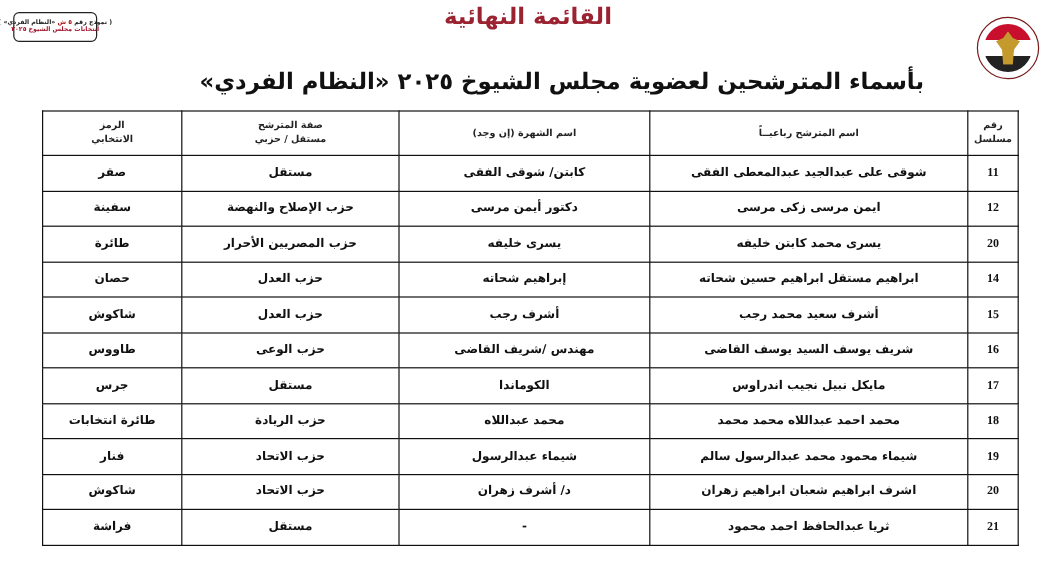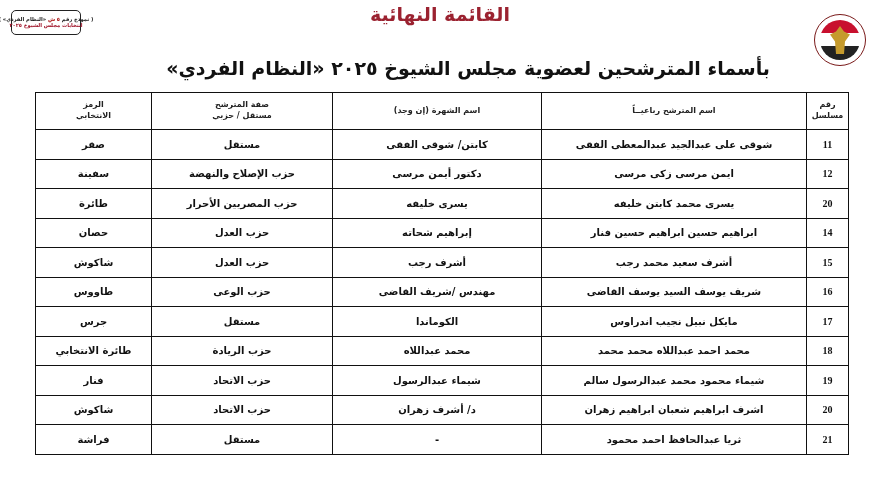--- a/index.html
+++ b/index.html
@@ -83,21 +83,21 @@
     </tr>
     <tr>
       <td class="num">20</td>
       <td>يسرى محمد كابتن خليفه</td>
       <td>يسرى خليفه</td>
       <td>حزب المصريين الأحرار</td>
       <td>طائرة</td>
     </tr>
     <tr>
       <td class="num">14</td>
-      <td>ابراهيم حسين ابراهيم حسين فنار</td>
+      <td>ابراهيم مستقل ابراهيم حسين شحاته</td>
       <td>إبراهيم شحاته</td>
       <td>حزب العدل</td>
       <td>حصان</td>
     </tr>
     <tr>
       <td class="num">15</td>
       <td>أشرف سعيد محمد رجب</td>
       <td>أشرف رجب</td>
       <td>حزب العدل</td>
       <td>شاكوش</td>
@@ -114,21 +114,21 @@
       <td>مايكل نبيل نجيب اندراوس</td>
       <td>الكوماندا</td>
       <td>مستقل</td>
       <td>جرس</td>
     </tr>
     <tr>
       <td class="num">18</td>
       <td>محمد احمد عبداللاه محمد محمد</td>
       <td>محمد عبداللاه</td>
       <td>حزب الريادة</td>
-      <td>طائرة الانتخابي</td>
+      <td>طائرة انتخابات</td>
     </tr>
     <tr>
       <td class="num">19</td>
       <td>شيماء محمود محمد عبدالرسول سالم</td>
       <td>شيماء عبدالرسول</td>
       <td>حزب الاتحاد</td>
       <td>فنار</td>
     </tr>
     <tr>
       <td class="num">20</td>

